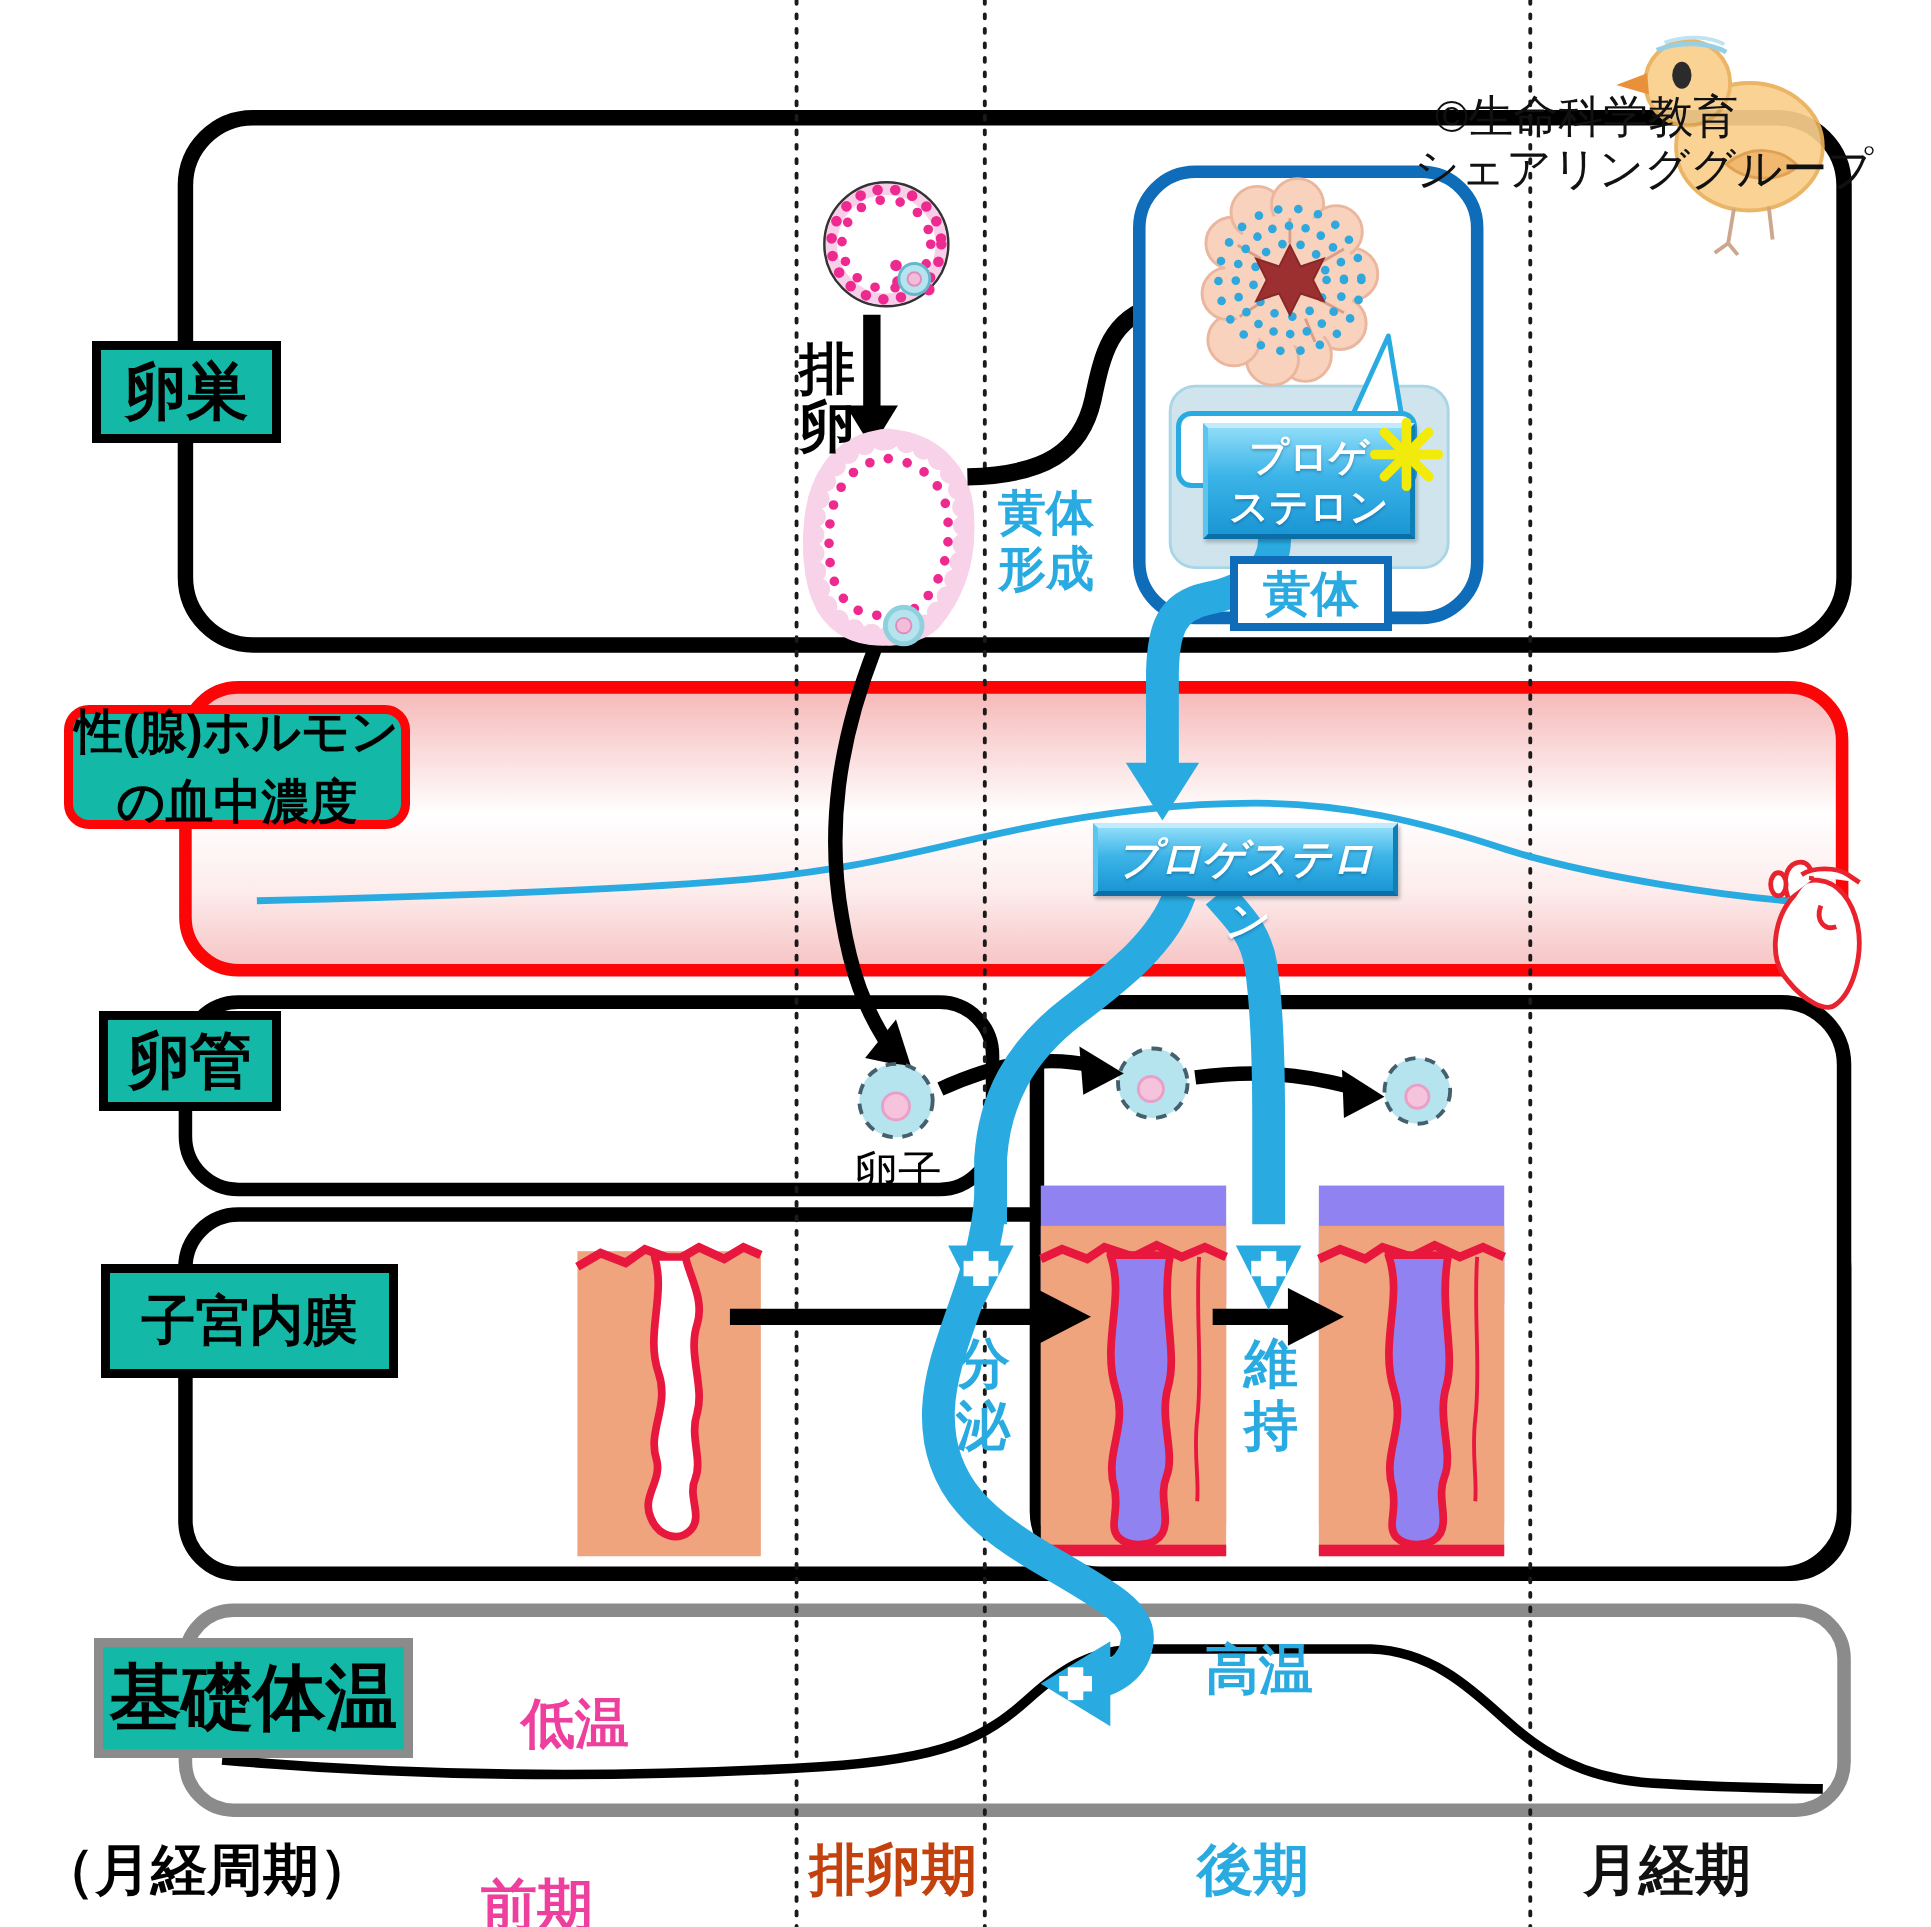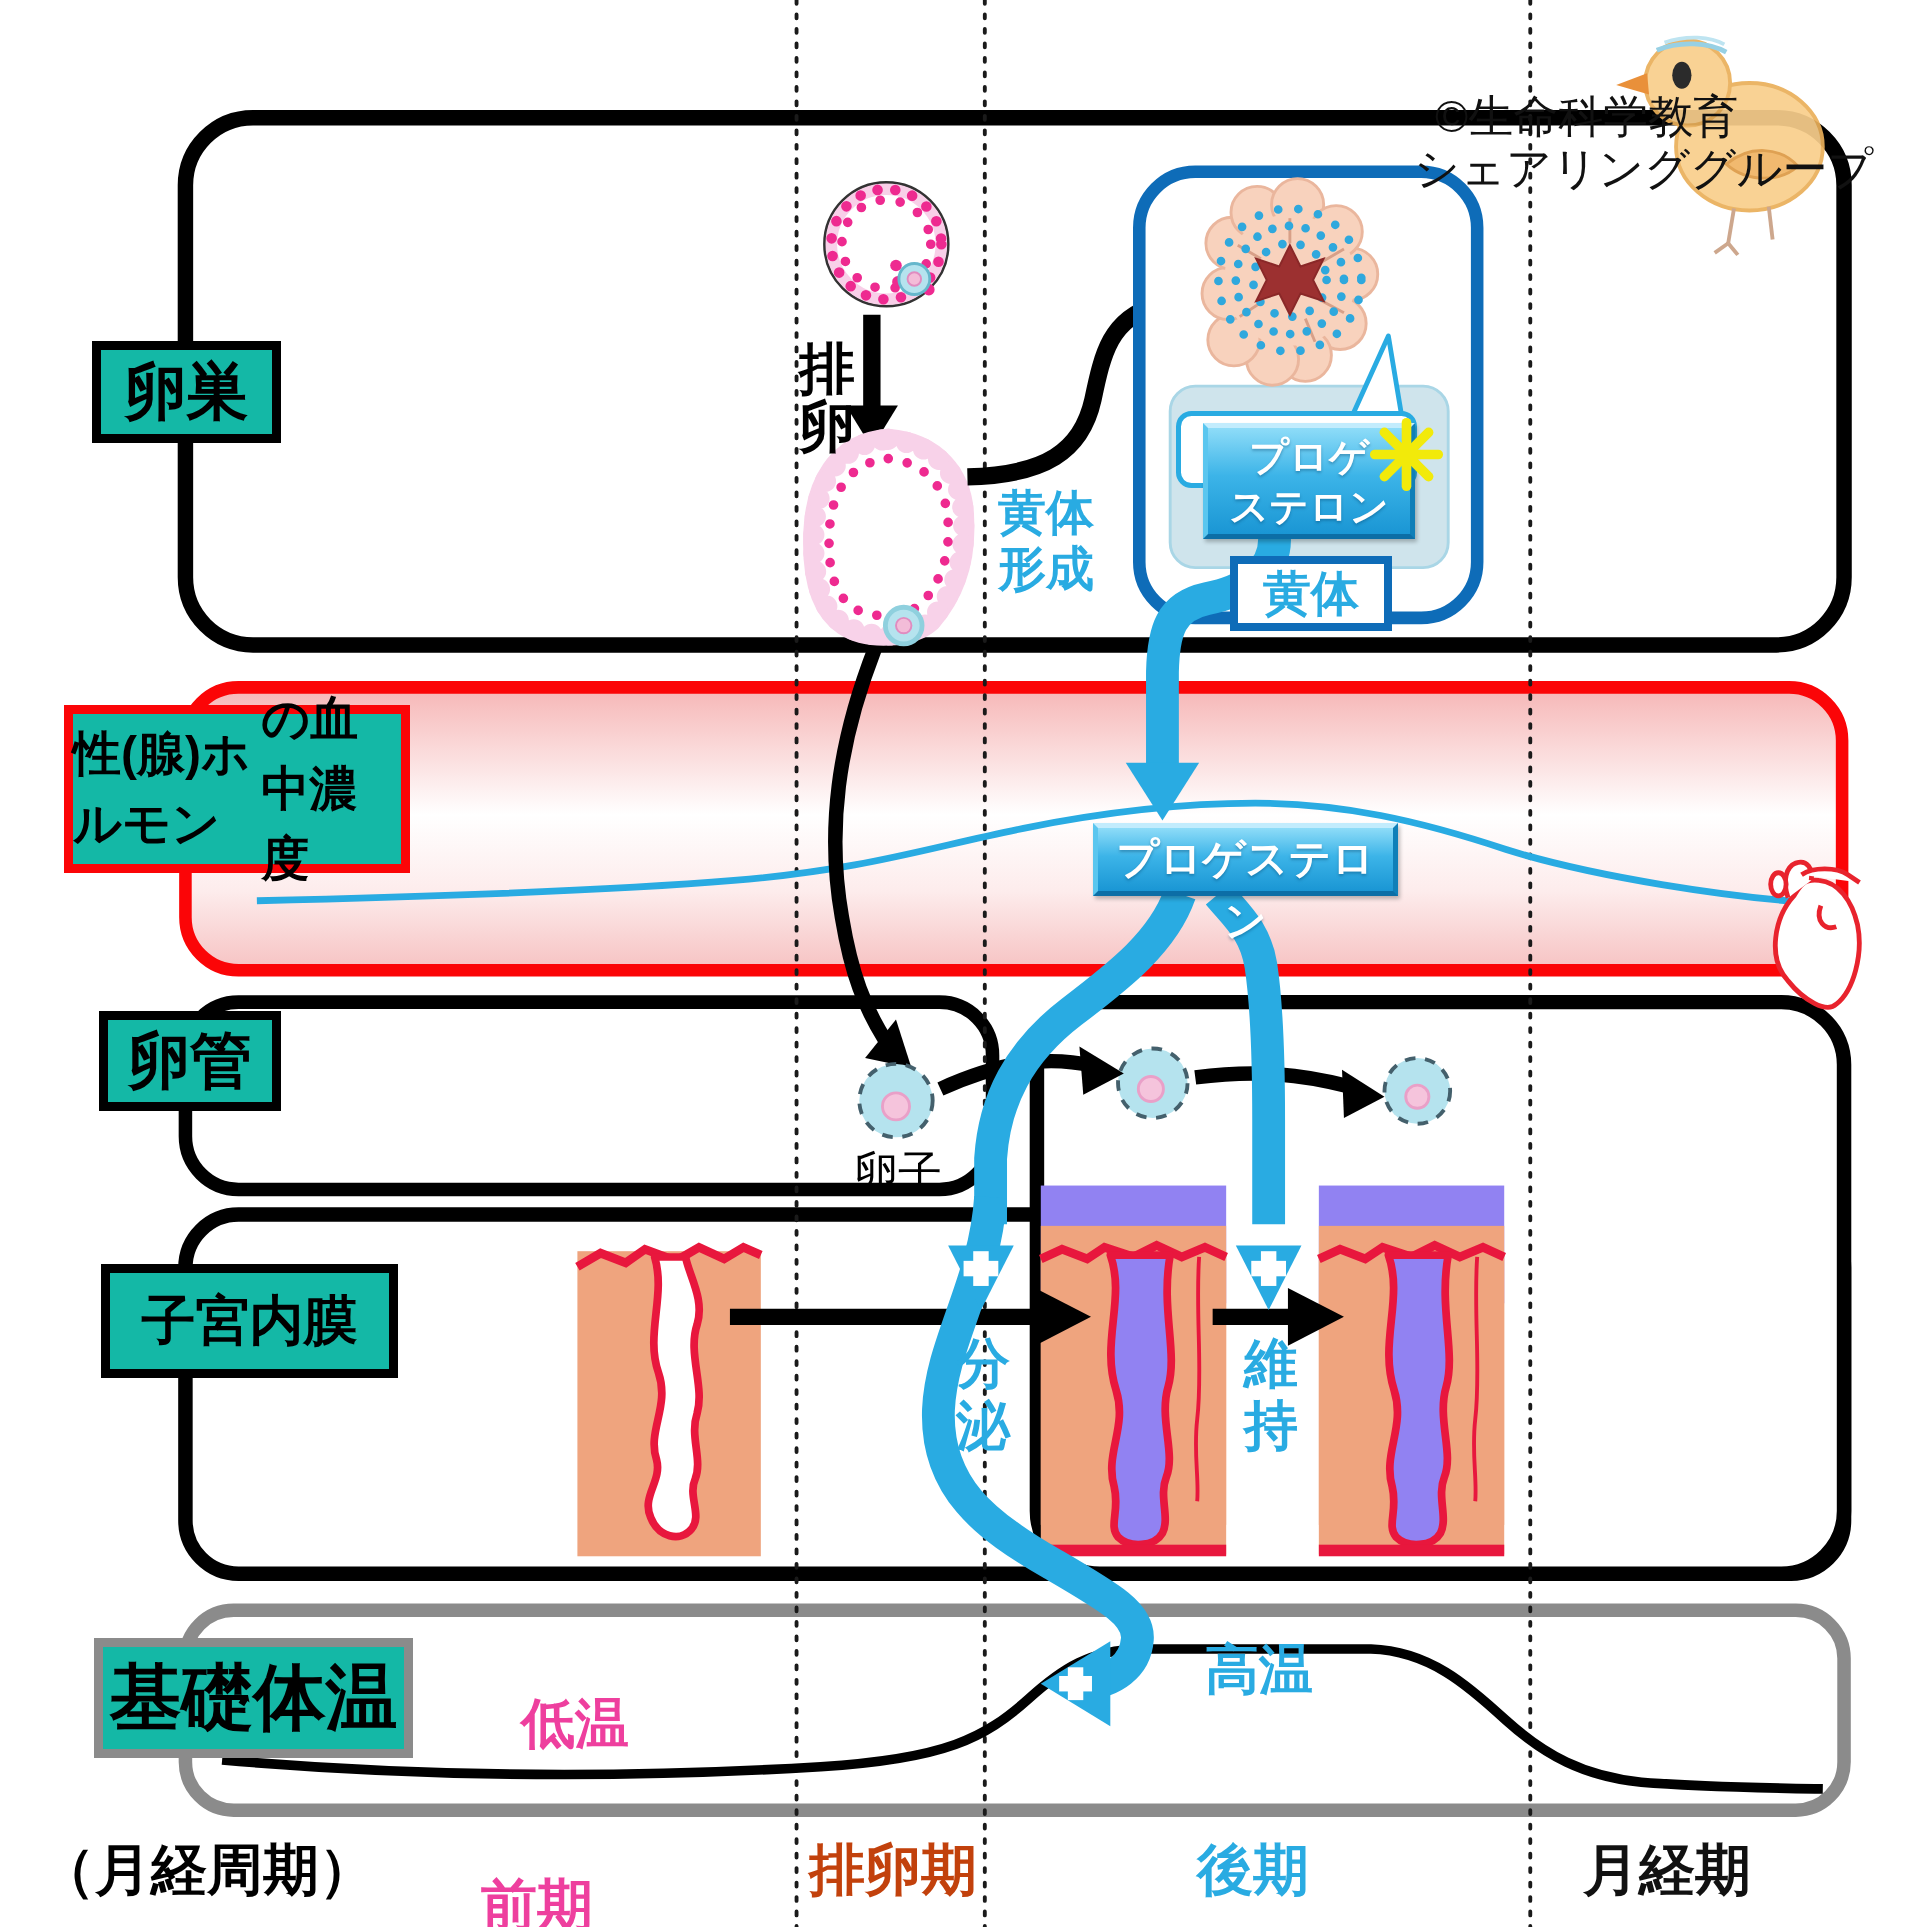--- a/index.html
+++ b/index.html
@@ -205,21 +205,21 @@
     <line x1="1790" y1="252" x2="1776" y2="262" stroke="#c9a084" stroke-width="4"></line>
     <line x1="1790" y1="252" x2="1800" y2="264" stroke="#c9a084" stroke-width="4"></line>
     <line x1="1832" y1="214" x2="1836" y2="248" stroke="#c9a084" stroke-width="4"></line>
   </g>
 </svg>
 
 <div class="abs" style="left:1435px;top:87px;font-size:45px;color:#111;">©生命科学教育</div>
 <div class="abs" style="left:1414px;top:139px;font-size:45px;color:#111;">シェアリンググループ</div>
 
 <div class="labelbox" style="left:92px;top:341px;width:189px;height:102px;font-size:62px;">卵巣</div>
-<div class="labelbox" style="left:64px;top:705px;width:346px;height:168px;border-color:#fb0507;font-size:48px;line-height:70px;flex-direction:row;">
+<div class="labelbox" style="left:64px;top:705px;width:346px;height:124px;border-color:#fb0507;font-size:48px;line-height:70px;flex-direction:column;border-radius:25px;">
   <span>性(腺)ホルモン</span>
   <span>の血中濃度</span>
 </div>
 <div class="labelbox" style="left:99px;top:1011px;width:182px;height:100px;font-size:62px;">卵管</div>
 <div class="labelbox" style="left:101px;top:1264px;width:297px;height:114px;font-size:54px;">子宮内膜</div>
 <div class="labelbox" style="left:94px;top:1638px;width:319px;height:120px;border-color:#8b8b8b;font-size:72px;text-align:right;">基礎体温</div>
 
 <div class="abs vtext" style="left:799px;top:340px;font-size:56px;font-weight:700;color:#000;line-height:58px;">
   <span>排</span>
   <span>卵</span>
@@ -236,21 +236,21 @@
 <svg class="abs" style="left:1369px;top:417px;" width="75" height="75" viewBox="0 0 78 78">
   <g stroke="#f2ea0a" stroke-width="10" stroke-linecap="round">
     <line x1="39" y1="6" x2="39" y2="72"></line>
         <line x1="6" y1="39" x2="72" y2="39"></line>
     <line x1="16" y1="16" x2="62" y2="62"></line>
         <line x1="62" y1="16" x2="16" y2="62"></line>
   </g>
 </svg>
 <div class="abs" style="left:1230px;top:556px;width:162px;height:75px;background:#fff;border:8.7px solid #0e6cb8;display:flex;align-items:center;justify-content:center;font-size:48px;font-weight:700;color:#29abe2;box-sizing:border-box;">黄体</div>
 
-<div class="glossbox" style="left:1093px;top:823px;width:305px;height:73px;font-size:42px;line-height:62px;">プロゲステロン</div>
+<div class="glossbox" style="left:1093px;top:823px;width:305px;height:73px;font-size:42px;line-height:62px;font-style:italic;">プロゲステロン</div>
 
 <div class="abs" style="left:854px;top:1143px;font-size:44px;color:#000;">卵子</div>
 
 <div class="abs vtext cyan" style="left:956px;top:1332px;font-size:54px;font-weight:700;line-height:62px;">
   <span>分</span>
   <span>泌</span>
 </div>
 <div class="abs vtext cyan" style="left:1244px;top:1332px;font-size:54px;font-weight:700;line-height:62px;">
   <span>維</span>
   <span>持</span>

